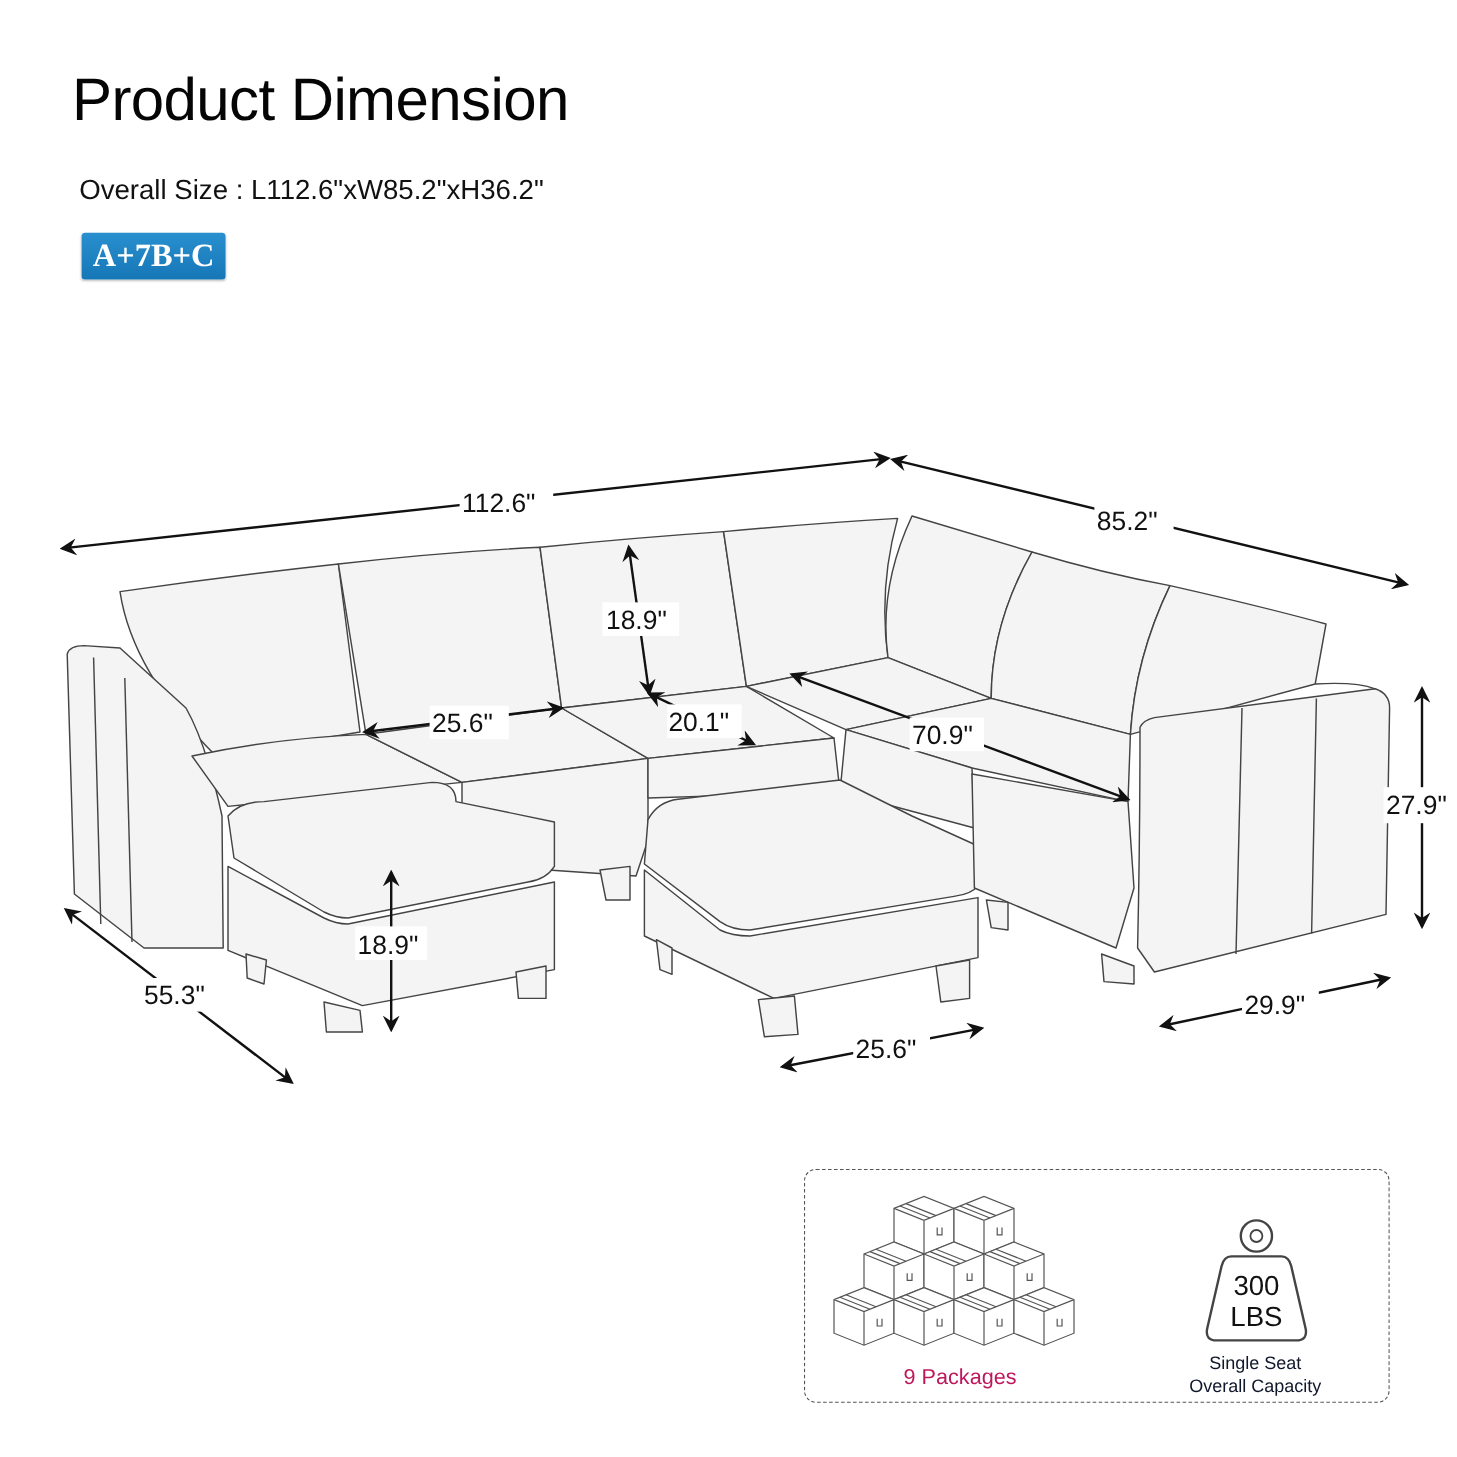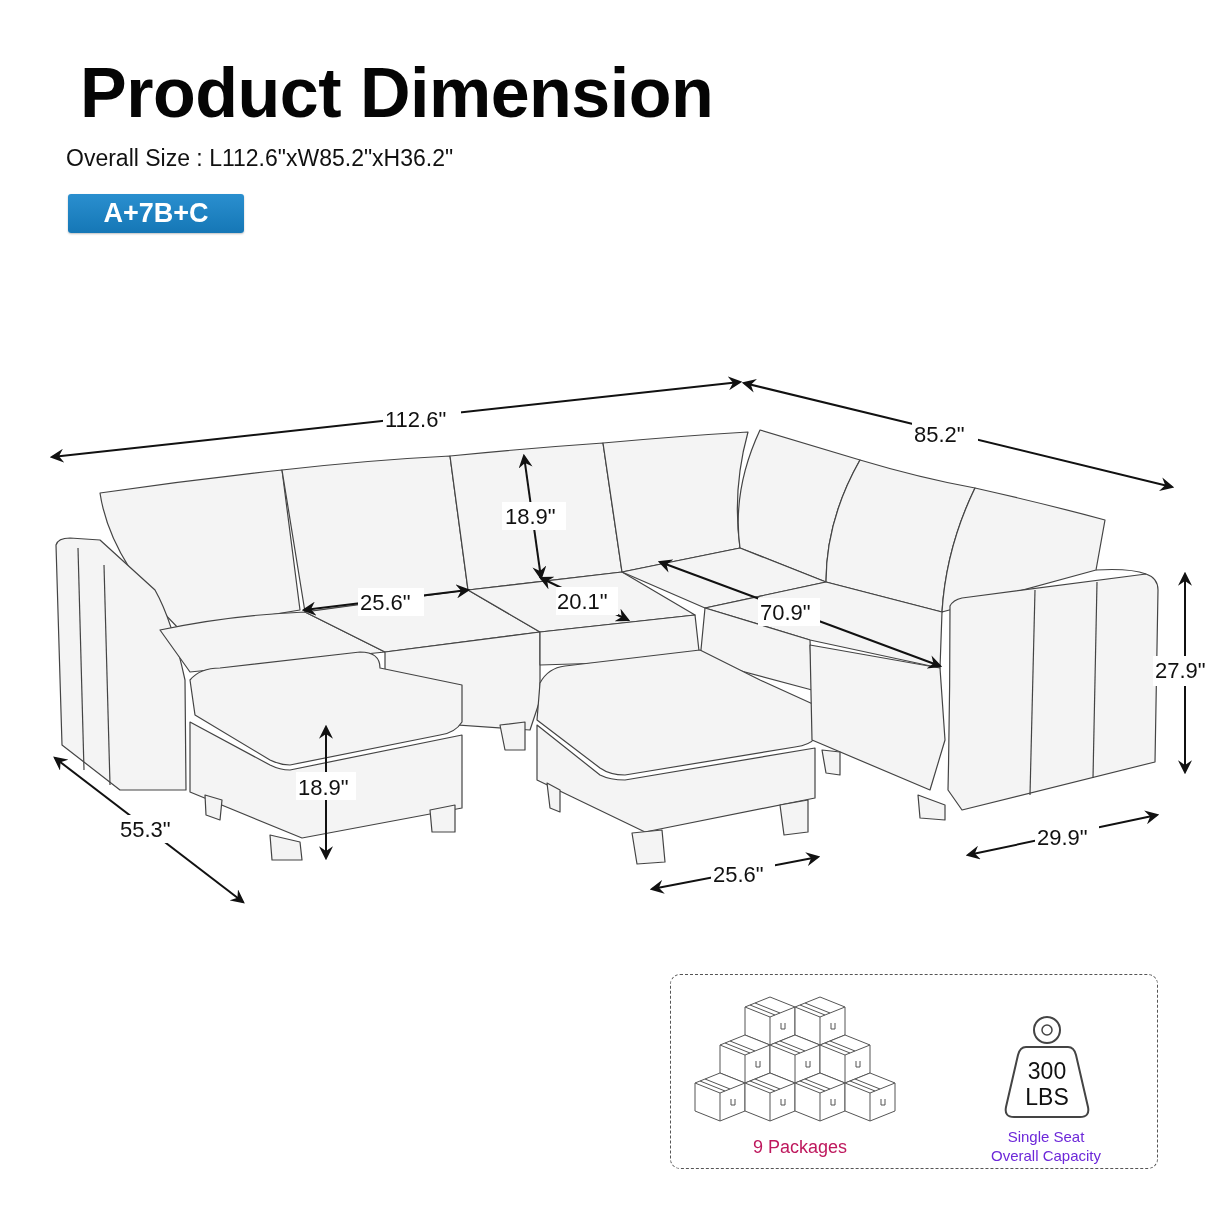--- a/index.html
+++ b/index.html
@@ -1,31 +1,31 @@
 <!DOCTYPE html>
 <html><head>
 <meta charset="utf-8">
 <style>
   html, body { margin:0; padding:0; background:#ffffff; }
   body { width:1214px; height:1214px; position:relative; overflow:hidden;
          font-family:"Liberation Sans", sans-serif; color:#111; }
-  .title { position:absolute; left:80px; top:58px; font-size:70px; font-weight:bold;
+  .title { position:absolute; left:60px; top:58px; font-size:50px; font-weight:normal;
            letter-spacing:-0.5px; line-height:1; color:#050505; }
   .subtitle { position:absolute; left:66px; top:147px; font-size:23px; color:#111; line-height:1; }
-  .badge { position:absolute; left:68px; top:194px; width:176px; height:39px;
+  .badge { position:absolute; left:68px; top:194px; width:120px; height:39px;
            border-radius:3px; background:linear-gradient(#2a8fcf,#1577b6);
            color:#fff; font-weight:bold; font-size:27px; display:flex; align-items:center;
-           justify-content:center; box-shadow:0 1px 2px rgba(0,0,0,0.25); }
+           justify-content:center; box-shadow:0 1px 2px rgba(0,0,0,0.25);font-family:Liberation Serif, serif; }
   svg.diagram { position:absolute; left:0; top:0; width:1214px; height:1214px; }
   .dim { font-family:"Liberation Sans", sans-serif; font-size:22px; fill:#111; }
   .infobox { position:absolute; left:670px; top:974px; width:488px; height:195px;
              border:1.5px dashed #555; border-radius:10px; box-sizing:border-box; }
   .pk-label { position:absolute; left:82px; top:162px; font-size:18px; color:#be185d; }
   .wt-label { position:absolute; left:300px; top:152px; width:150px; text-align:center;
-              font-size:15px; line-height:19px; color:#6d28d9; }
+              font-size:15px; line-height:19px; color:#0f172a; }
   .wt-num { font-family:"Liberation Sans", sans-serif; font-size:23px; fill:#111; }
 </style>
 </head>
 <body>
 
 <div class="title">Product Dimension</div>
 <div class="subtitle">Overall Size : L112.6"xW85.2"xH36.2"</div>
 <div class="badge">A+7B+C</div>
 
 <svg class="diagram" viewBox="0 0 1214 1214" xmlns="http://www.w3.org/2000/svg">

